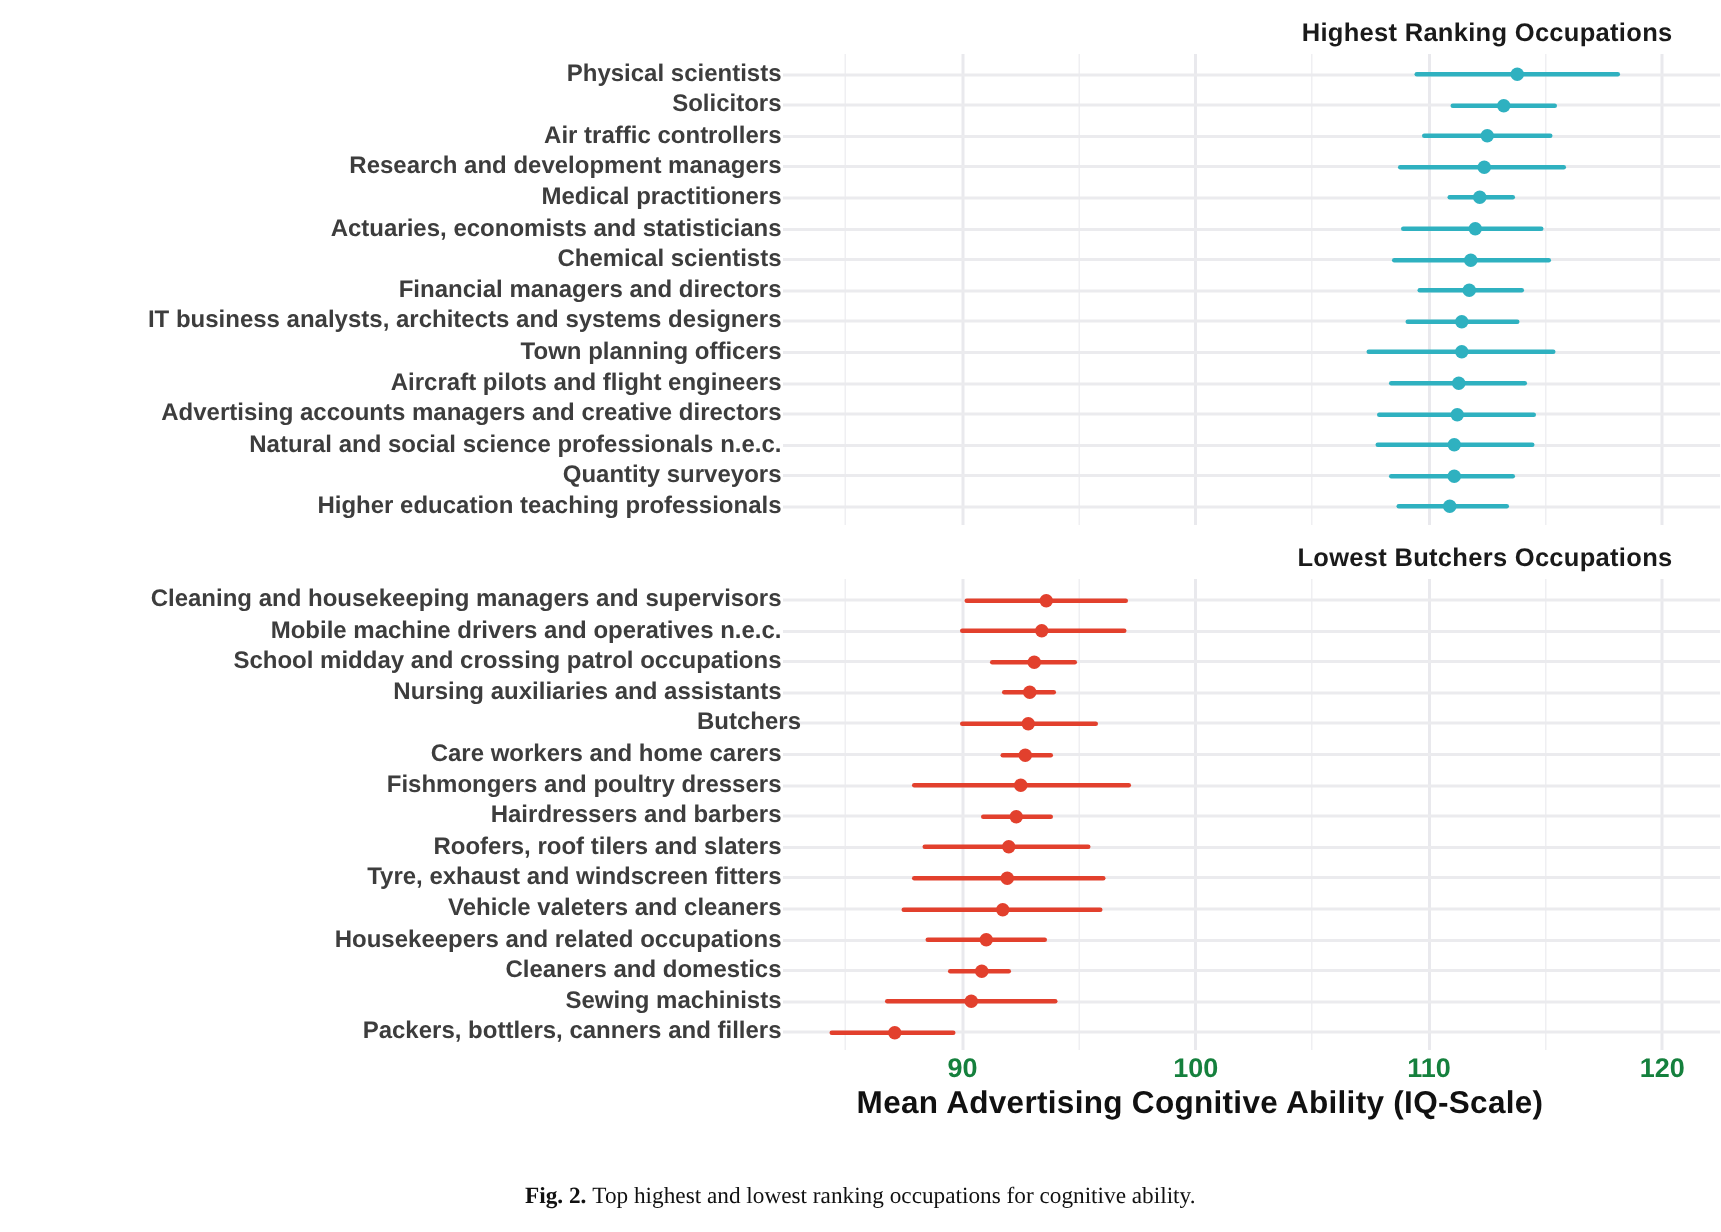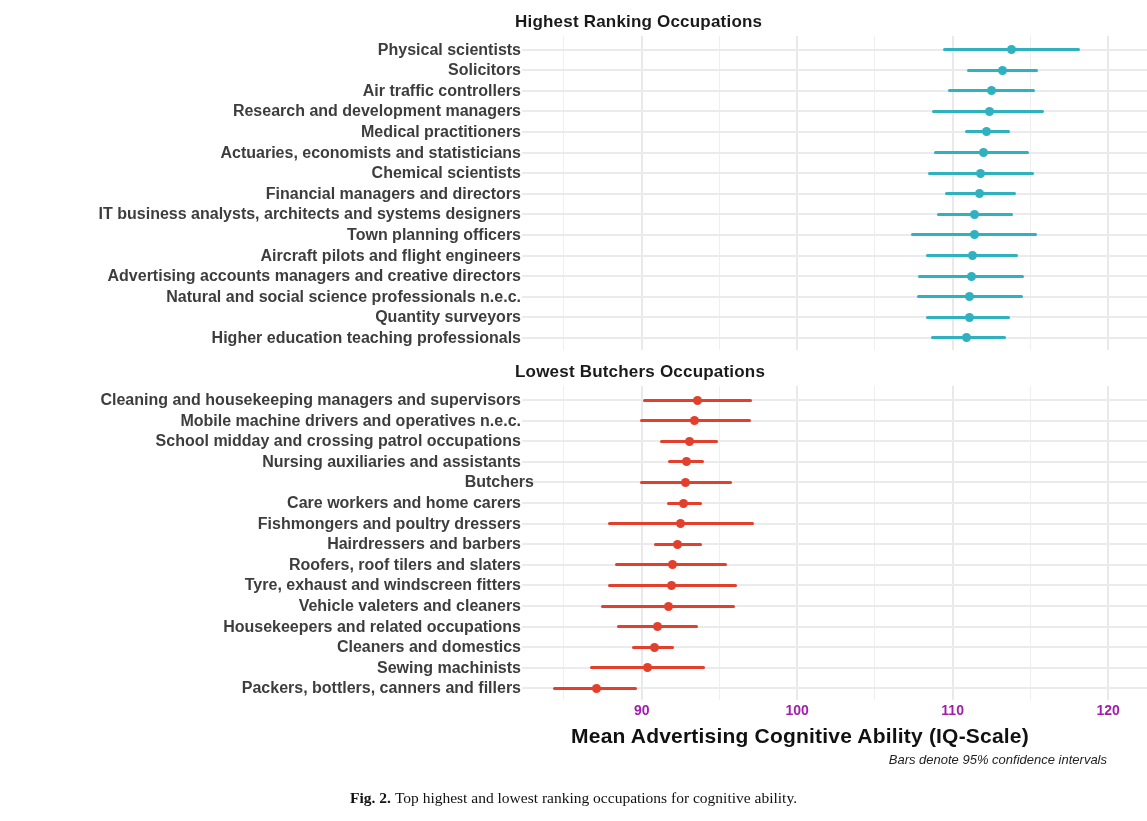--- a/index.html
+++ b/index.html
@@ -1,36 +1,36 @@
 <!DOCTYPE html>
 <html><head>
 <meta charset="utf-8">
 <style>
   html,body{margin:0;padding:0;background:#ffffff;}
   .figure{
     position:relative;width:1147px;height:821px;background:#ffffff;overflow:hidden;
     font-family:"Liberation Sans",sans-serif;
   }
   .panel-title{
-    position:absolute;left:515px;width:600px;text-align:left;
+    position:absolute;left:515px;width:600px;text-align:right;
     font-size:17px;font-weight:bold;color:#1a1a1a;letter-spacing:.2px;
   }
   .grid-v,.grid-h{position:absolute;background:#e9e9ed;}
   .grid-v{width:2px;}
   .grid-v.minor{width:1px;background:#efeff2;}
   .grid-h{height:2px;background:#ebebee;}
   .occ-label{
     position:absolute;left:0;width:521px;text-align:right;
     font-size:16px;font-weight:bold;color:#3d3d3d;line-height:20px;white-space:nowrap;
   }
   .ci-bar{position:absolute;height:3px;border-radius:2px;}
   .dot{position:absolute;width:9px;height:9px;border-radius:50%;}
   .tick-label{
     position:absolute;width:60px;margin-left:-30px;text-align:center;
-    font-size:14px;font-weight:bold;color:#a21caf;
+    font-size:18px;font-weight:bold;color:#15803d;
   }
   .axis-title{
     position:absolute;top:724px;left:500px;width:600px;text-align:center;
     font-size:21px;font-weight:bold;color:#111111;letter-spacing:.2px;
   }
   .axis-note{
     position:absolute;top:752px;right:40px;width:500px;text-align:right;
     font-size:13px;font-style:italic;color:#222222;
   }
   .caption{
@@ -181,15 +181,14 @@
       <div class="dot" style="left: 643.433px; top: 663.3px; background: rgb(226, 64, 45);"></div>
       <div class="occ-label" style="top: 678.4px;">Packers, bottlers, canners and fillers</div>
       <div class="ci-bar" style="left: 553.095px; width: 83.9552px; top: 686.9px; background: rgb(226, 64, 45);"></div>
       <div class="dot" style="left: 592.127px; top: 683.9px; background: rgb(226, 64, 45);"></div>
       <div class="tick-label" style="left: 641.714px; top: 702px;">90</div>
       <div class="tick-label" style="left: 797.187px; top: 702px;">100</div>
       <div class="tick-label" style="left: 952.659px; top: 702px;">110</div>
       <div class="tick-label" style="left: 1108.13px; top: 702px;">120</div>
     </div>
   <div class="axis-title">Mean Advertising Cognitive Ability (IQ-Scale)</div>
-  <div class="axis-note">Bars denote 95% confidence intervals</div>
   <div class="caption"><span class="cap-label">Fig. 2.</span><span>Top highest and lowest ranking occupations for cognitive ability.</span></div>
 </div>
 
 </body></html>

